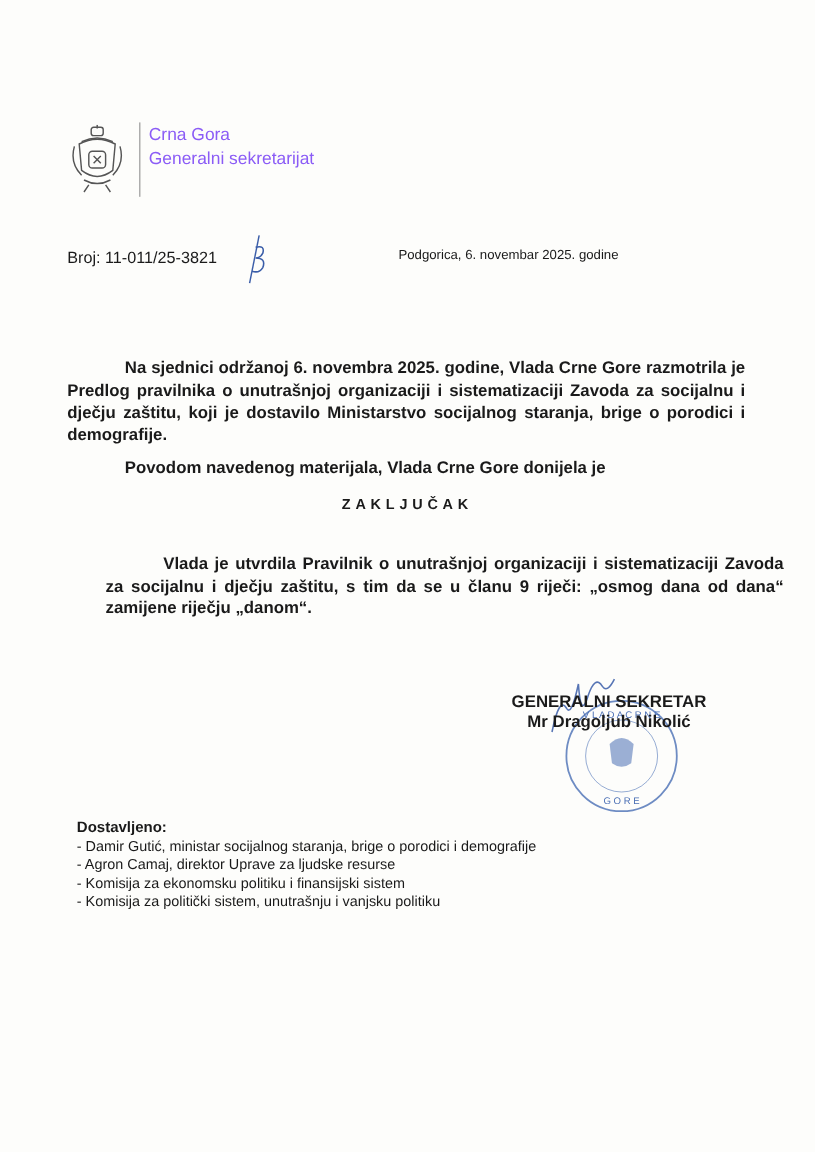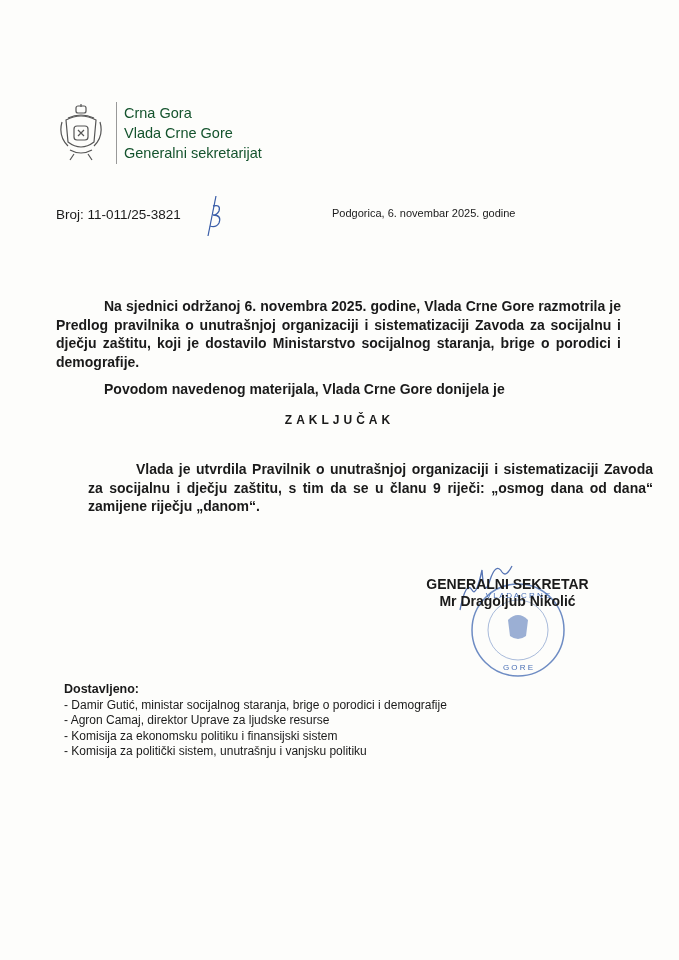--- a/index.html
+++ b/index.html
@@ -1,21 +1,21 @@
 <!DOCTYPE html>
 <html><head>
 <meta charset="utf-8">
 <style>
   html, body { margin:0; padding:0; }
   body { width:679px; height:960px; background:#fdfdfb; position:relative; overflow:hidden;
          font-family:"Liberation Sans", sans-serif; color:#1a1a1a; }
   .abs { position:absolute; }
   .crest { left:58px; top:104px; width:46px; height:58px; }
   .vline { left:116px; top:102px; width:1px; height:62px; background:#999; }
-  .header-lines { left:124px; top:103px; font-size:14.5px; line-height:20px; color:#14532d; }
+  .header-lines { left:124px; top:103px; font-size:14.5px; line-height:20px; color:#8b5cf6; }
   .broj { left:56px; top:207px; font-size:13.5px; }
   .sig-mark { left:202px; top:196px; width:22px; height:42px; }
   .place-date { left:332px; top:207px; font-size:11px; }
   .body-text { left:56px; width:565px; font-size:14px; line-height:18.5px; text-align:justify;font-weight:bold; }
   .p1 { top:297px; }
   .p2 { top:352px;margin-top:28px; }
   .indent { text-indent:48px; }
   .title { left:0; width:679px; top:413px; text-align:center; font-size:12px; font-weight:bold; letter-spacing:4px; }
   .p3 { top:460px;margin-left:32px; }
   .signer { left:400px; width:215px; top:559px; text-align:center; font-weight:bold; font-size:14px; line-height:17px;margin-top:17px; }
@@ -35,21 +35,20 @@
     <path d="M4 18 q-4 14 6 24 M42 18 q4 14 -6 24"></path>
     <path d="M8 16 q15 -8 30 0 l-2 22 q-13 10 -26 0 z"></path>
     <rect x="16" y="22" width="14" height="14" rx="3"></rect>
     <path d="M20 26 l6 6 M26 26 l-6 6"></path>
     <path d="M12 46 q11 6 22 0 M16 50 l-4 6 M30 50 l4 6"></path>
   </g>
 </svg>
 <div class="abs vline"></div>
 <div class="abs header-lines">
   <div>Crna Gora</div>
-  <div>Vlada Crne Gore</div>
   <div>Generalni sekretarijat</div>
 </div>
 
 <div class="abs broj">Broj: 11-011/25-3821</div>
 <svg class="abs sig-mark" viewBox="0 0 22 42">
   <path d="M14 0 L6 40" stroke="#3a5da8" stroke-width="1.2" fill="none"></path>
   <path d="M11 10 q8 -2 6 5 q-2 4 -6 4 q9 0 6 8 q-3 5 -9 3" stroke="#3a5da8" stroke-width="1.3" fill="none"></path>
 </svg>
 <div class="abs place-date">Podgorica, 6. novembar 2025. godine</div>
 

